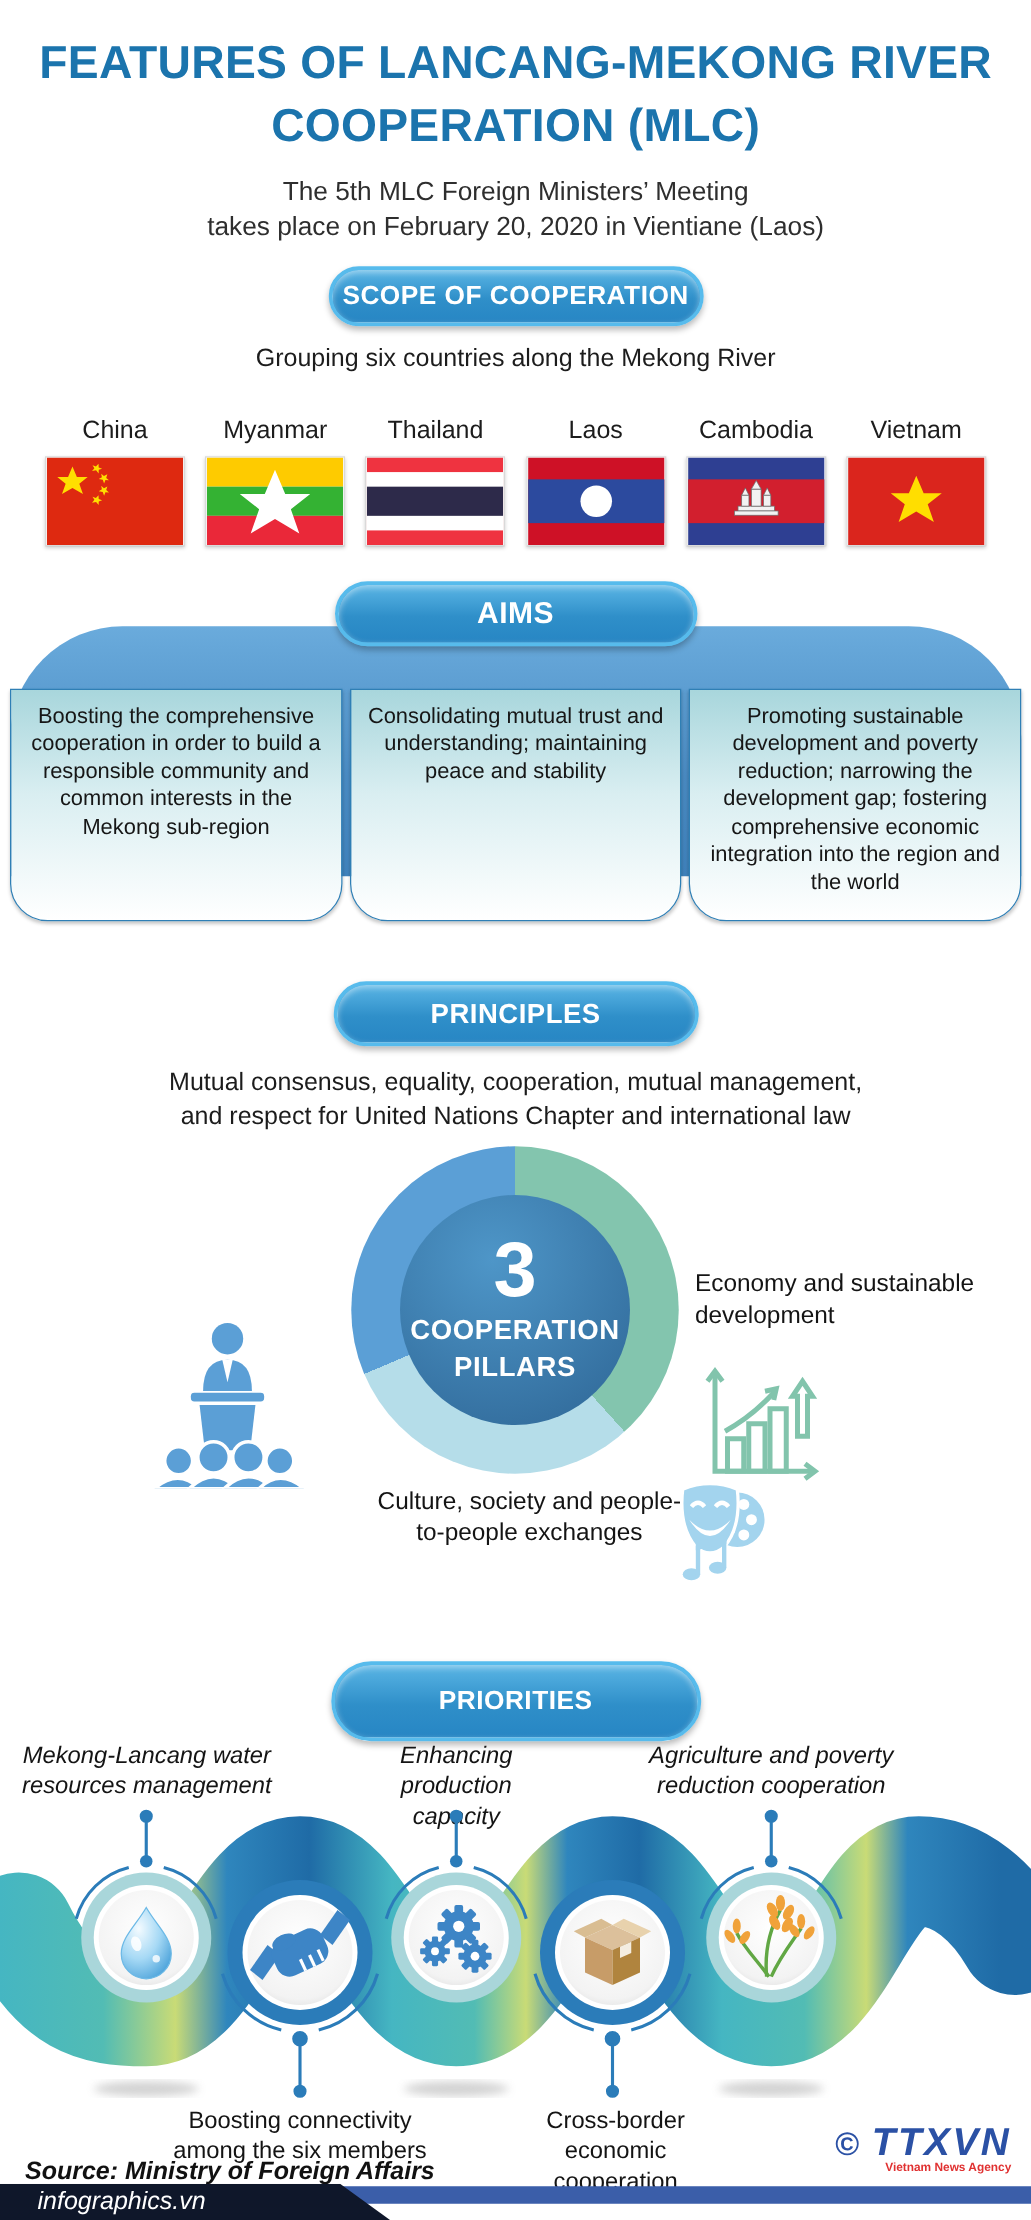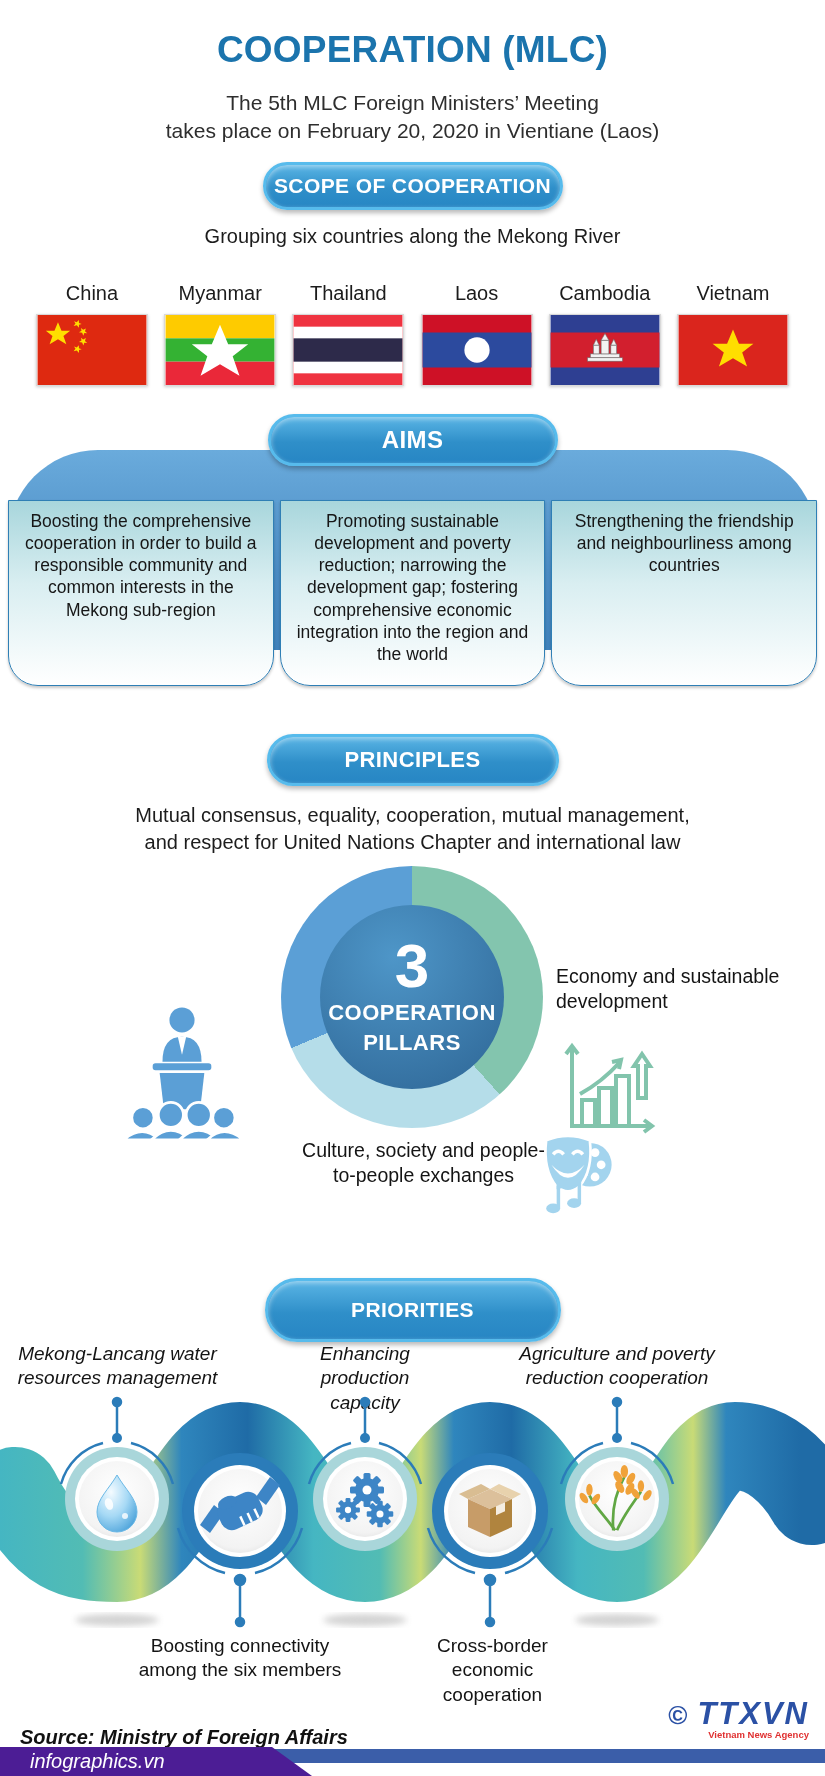--- a/index.html
+++ b/index.html
@@ -79,33 +79,34 @@
   .pl-5 { left:512px; width:210px; }
   .wave-wrap { position:relative; margin-top:0; height:232px; }
   .prio-bottom { position:relative; margin-top:6px; height:86px; }
   .prio-blabel { position:absolute; top:0; font-size:19px; line-height:1.3; text-align:center; color:#141414; }
   .pb-2 { left:125px; width:230px; }
   .pb-4 { left:425px; width:135px; }
 
   
   .source { position:absolute; left:20px; top:1726px; font-size:20px; font-weight:bold; font-style:italic; color:#111; }
   .footer-bar { position:absolute; left:0; right:0; bottom:13px; height:14px; background:#3b5ea9; }
-  .footer-trapezoid { position:absolute; left:0; bottom:0; width:312px; height:29px; background:#4c1d95;
+  .footer-trapezoid { position:absolute; left:0; bottom:0; width:312px; height:29px; background:#0f172a;
     clip-path:polygon(0 0, 272px 0, 312px 100%, 0 100%);
     color:#fff; font-style:italic; font-size:20px; line-height:29px; padding-left:30px; }
   .agency-logo { position:absolute; right:16px; top:1698px; display:flex; align-items:flex-start; gap:10px; }
   .copyright-sign { font-size:26px; color:#2b51a5; font-weight:bold; line-height:1; margin-top:4px; }
   .agency-text { display:flex; flex-direction:column; align-items:flex-end; }
   .agency-name { font-size:31px; font-weight:bold; color:#2b51a5; letter-spacing:2px; line-height:1; font-style:italic; }
   .agency-sub { font-size:9.5px; font-weight:bold; color:#e03131; margin-top:0; }
 </style>
 </head>
 <body>
 
 <div class="title">
+  <div>FEATURES OF LANCANG-MEKONG RIVER</div>
   <div>COOPERATION (MLC)</div>
 </div>
 <div class="subtitle">
   <div>The 5th MLC Foreign Ministers’ Meeting</div>
   <div>takes place on February 20, 2020 in Vientiane (Laos)</div>
 </div>
 
 <div class="pill" style="margin-top:16px;">
   <span>SCOPE OF COOPERATION</span>
 </div>
@@ -191,22 +192,22 @@
 
 <div class="aims-section">
   <div class="aims-arch"></div>
   <div class="aims-pill">
     <div class="pill">
         <span>AIMS</span>
       </div>
   </div>
   <div class="aims-boxes">
     <div class="aim-box">Boosting the comprehensive cooperation in order to build a responsible community and common interests in the Mekong sub-region</div>
+    <div class="aim-box">Consolidating mutual trust and understanding; maintaining peace and stability</div>
     <div class="aim-box">Promoting sustainable development and poverty reduction; narrowing the development gap; fostering comprehensive economic integration into the region and the world</div>
-    <div class="aim-box">Strengthening the friendship and neighbourliness among countries</div>
   </div>
 </div>
 
 <div class="principles-pill">
   <div class="pill">
       <span>PRINCIPLES</span>
     </div>
 </div>
 <div class="principles-text">Mutual consensus, equality, cooperation, mutual management, and respect for United Nations Chapter and international law</div>
 

